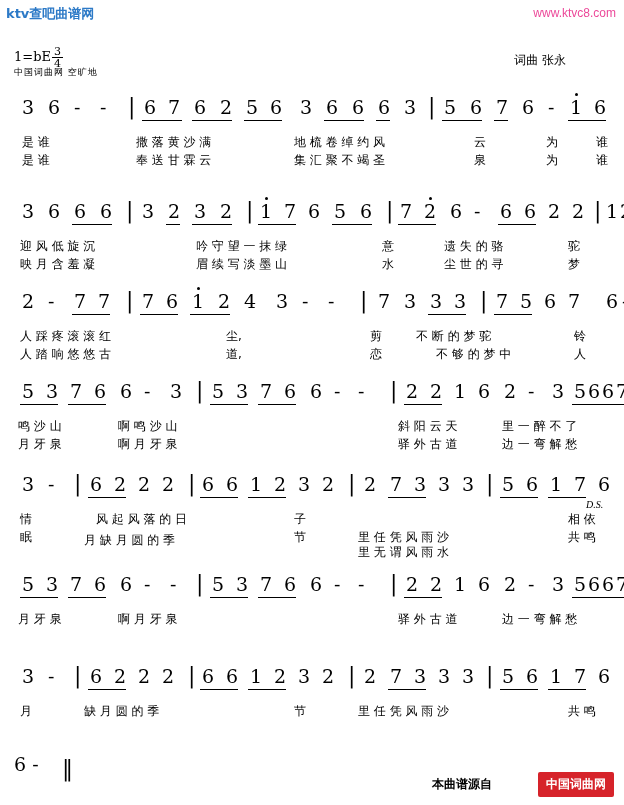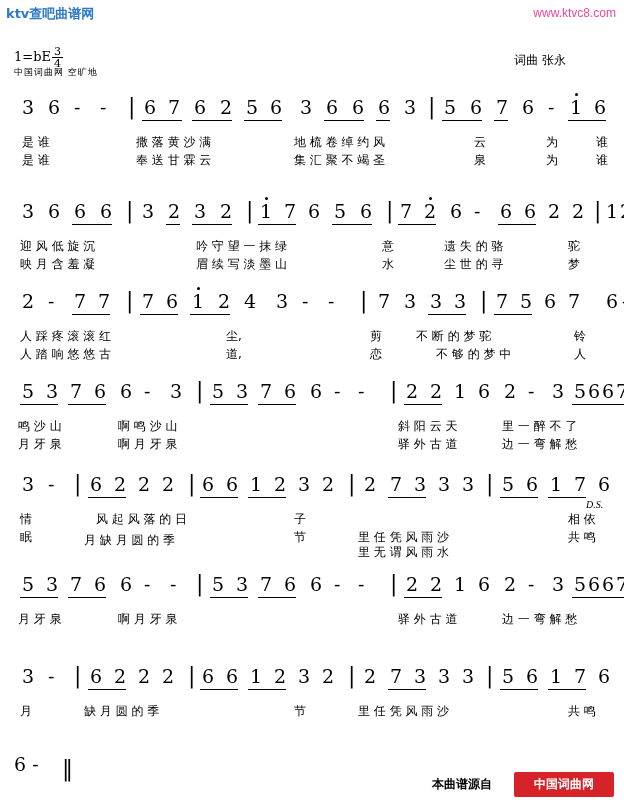--- a/index.html
+++ b/index.html
@@ -82,21 +82,21 @@
     font-family:"Liberation Serif",serif;font-style:italic;
   }
   
   .footer-left{
     position:absolute;right:132px;bottom:12px;
     font-size:12px;color:#000;font-weight:bold;
   }
   .footer-right{
     position:absolute;right:10px;bottom:8px;
     background:#d6232a;color:#fff;font-size:12px;font-weight:bold;
-    padding:4px 20px;border-radius:2px;
+    padding:4px 8px;border-radius:2px;
   }
   .lastnote{
     position:absolute;left:14px;bottom:30px;font-size:19px;
     font-family:"DejaVu Serif",serif;
   }
   .lastbar{
     position:absolute;left:62px;bottom:24px;font-size:22px;
     font-family:"DejaVu Serif",serif;
   }
 </style>

